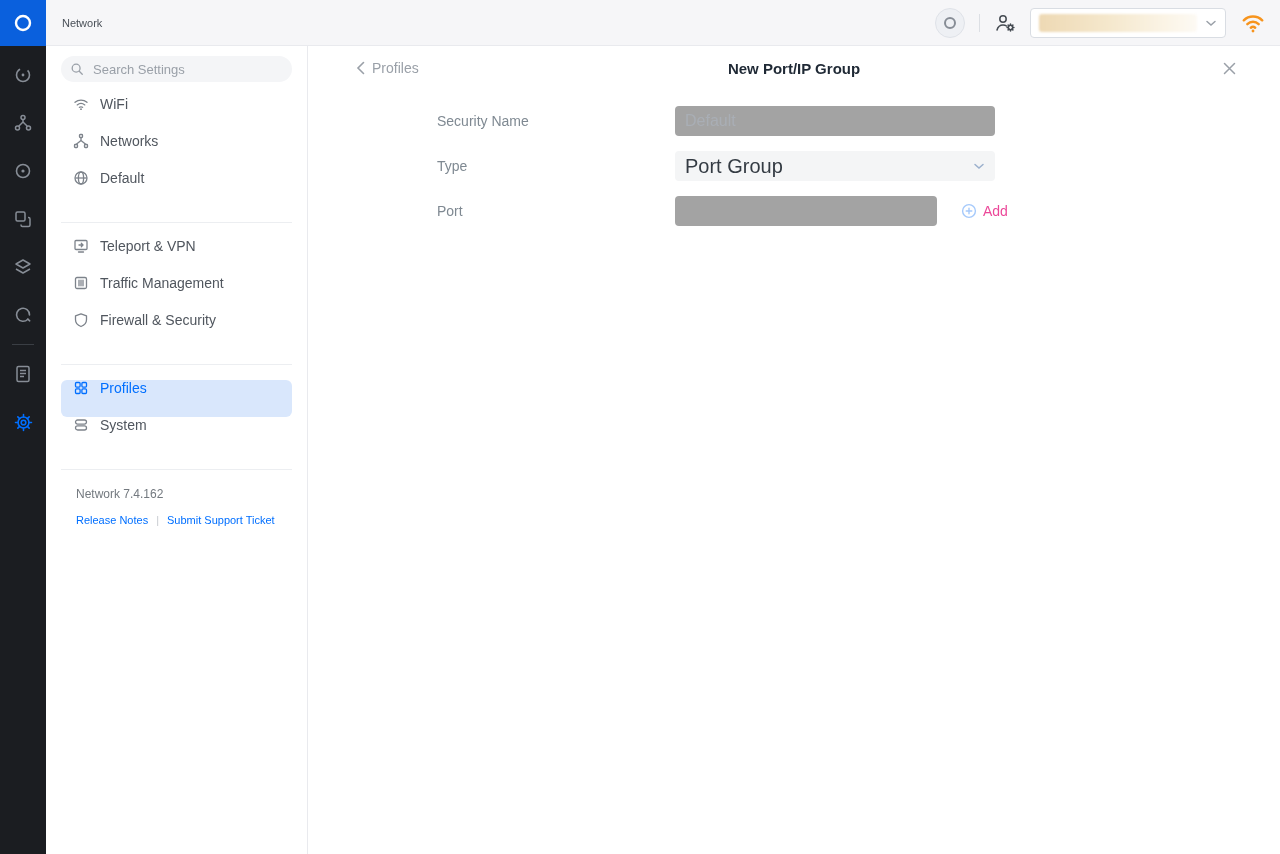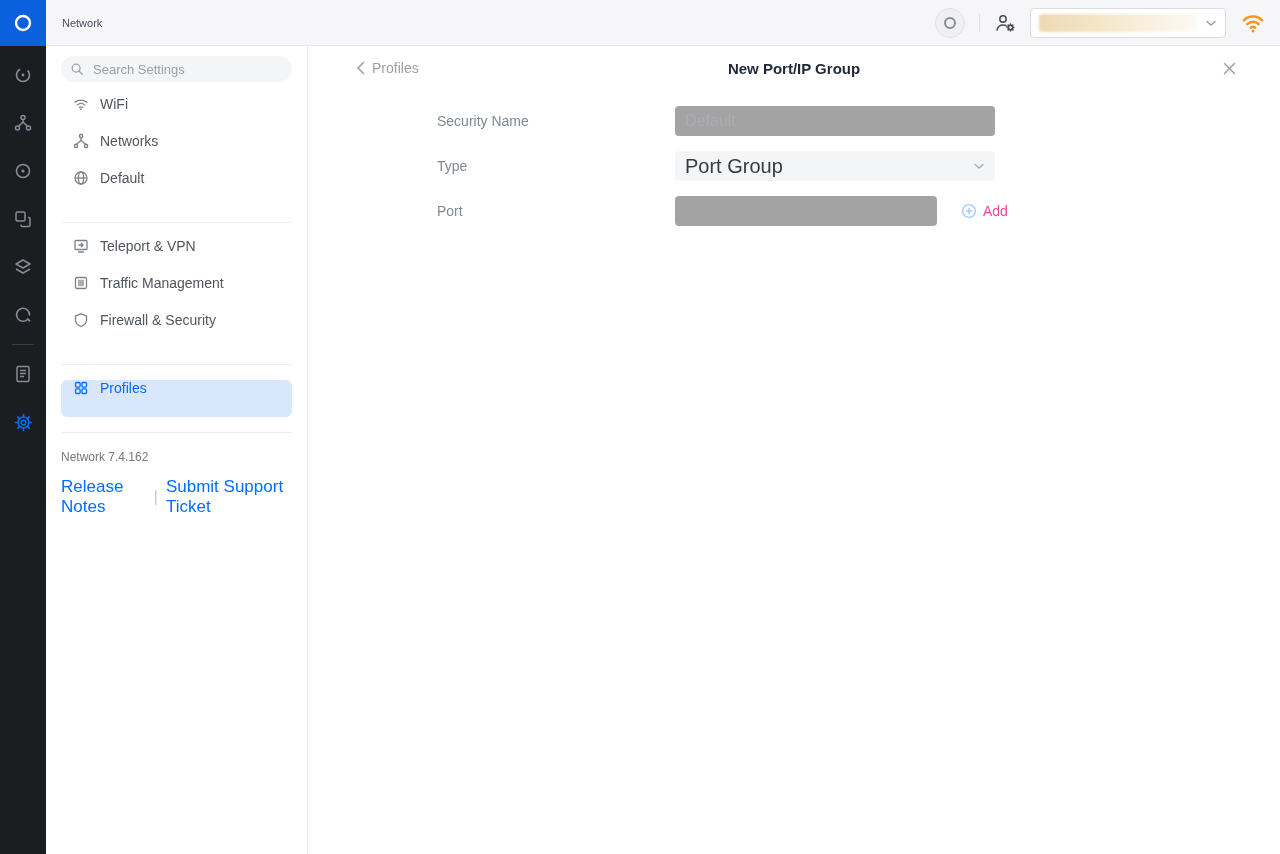--- a/index.html
+++ b/index.html
@@ -45,23 +45,23 @@
             gap:7px; padding:0 9px; }
   .search input { flex:1; border:none; background:transparent; outline:none; font-size:13px;
                   color:#50565e; font-family:inherit; min-width:0; }
   .search input::placeholder { color:#9aa0a8; }
   .nav { margin-top:14px; }
   .nav-item { height:37px; display:flex; align-items:flex-start; gap:11px; padding:0 12px;
               border-radius:6px; font-size:14px; color:#50565e; cursor:pointer; }
   .nav-item .ico { width:16px; height:16px; display:flex; align-items:center; justify-content:center; flex:none; }
   .nav-item.active { background:#d9e7fc; color:#006fff; }
   .nav-divider { height:1px; background:#eceef1; margin:15px 0; }
-  .sb-footer { margin-top:17px; }
+  .sb-footer { margin-top:17px;margin-left:15px; }
   .version { font-size:12px; color:#73797f; }
-  .links { margin-top:13px; display:flex; align-items:center; gap:8px; font-size:17px; }
+  .links { margin-top:13px; display:flex; align-items:center; gap:8px; font-size:11px; }
   .link { color:#006fff; cursor:pointer; text-decoration:none; }
   .link-sep { color:#c6cacf; }
 
   
   .main { flex:1; background:#ffffff; min-width:0; }
   .main-header { height:44px; position:relative; display:flex; align-items:center; justify-content:center; }
   .back { position:absolute; left:42px; display:flex; align-items:center; gap:7px;
           color:#9aa0a8; font-size:14px; cursor:pointer; background:none; border:none; font-family:inherit; }
   .main-title { font-size:15px; font-weight:700; color:#1f2935; }
   .close-btn { position:absolute; right:40px; background:none; border:none; padding:4px; display:flex; cursor:pointer; }
@@ -273,20 +273,29 @@
             <span class="ico">
               <svg width="16" height="16" viewBox="0 0 16 16" fill="none" stroke="#006fff" stroke-width="1.3">
                 <rect x="2.5" y="2.5" width="4.6" height="4.6" rx="1"></rect>
                   <rect x="8.9" y="2.5" width="4.6" height="4.6" rx="1"></rect>
                 <rect x="2.5" y="8.9" width="4.6" height="4.6" rx="1"></rect>
                   <rect x="8.9" y="8.9" width="4.6" height="4.6" rx="1"></rect>
               </svg>
             </span>
             <span>Profiles</span>
           </div>
+          <div class="nav-item">
+            <span class="ico">
+              <svg width="16" height="16" viewBox="0 0 16 16" fill="none" stroke="#7d838b" stroke-width="1.3">
+                <rect x="2.5" y="3" width="11" height="4.2" rx="2.1"></rect>
+                  <rect x="2.5" y="8.8" width="11" height="4.2" rx="2.1"></rect>
+              </svg>
+            </span>
+            <span>System</span>
+          </div>
 
           <div class="nav-divider"></div>
         </nav>
 
         <div class="sb-footer">
           <div class="version">Network 7.4.162</div>
           <div class="links">
             <a class="link">Release Notes</a>
             <span class="link-sep">|</span>
             <a class="link">Submit Support Ticket</a>

